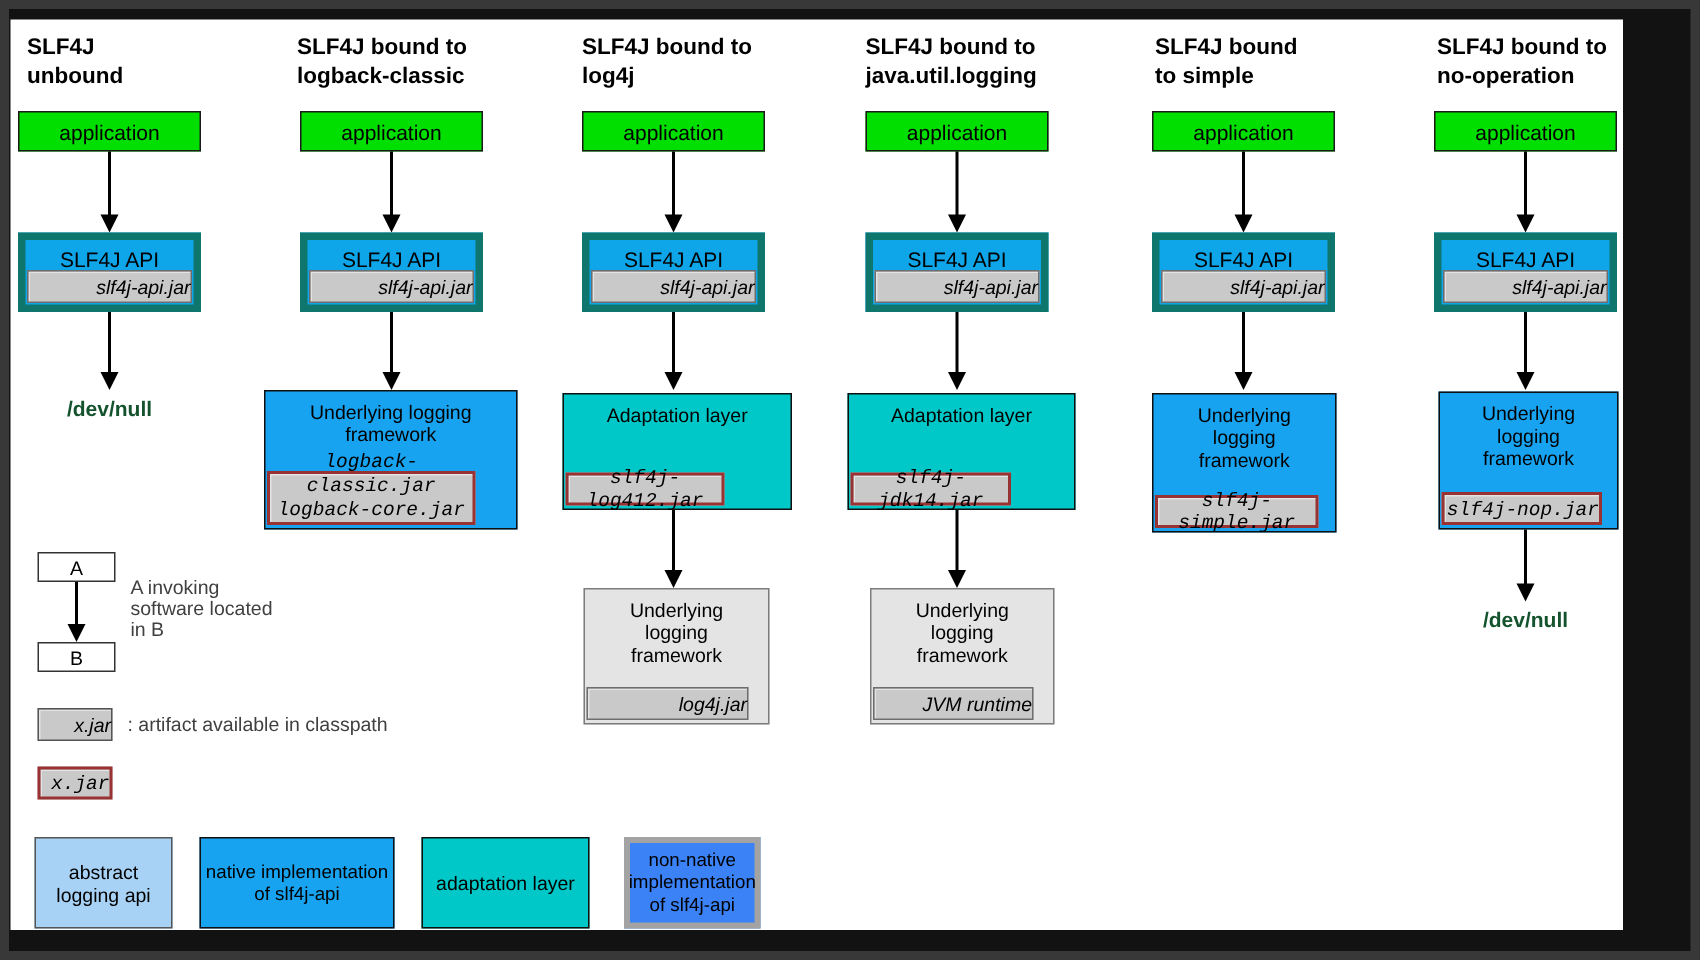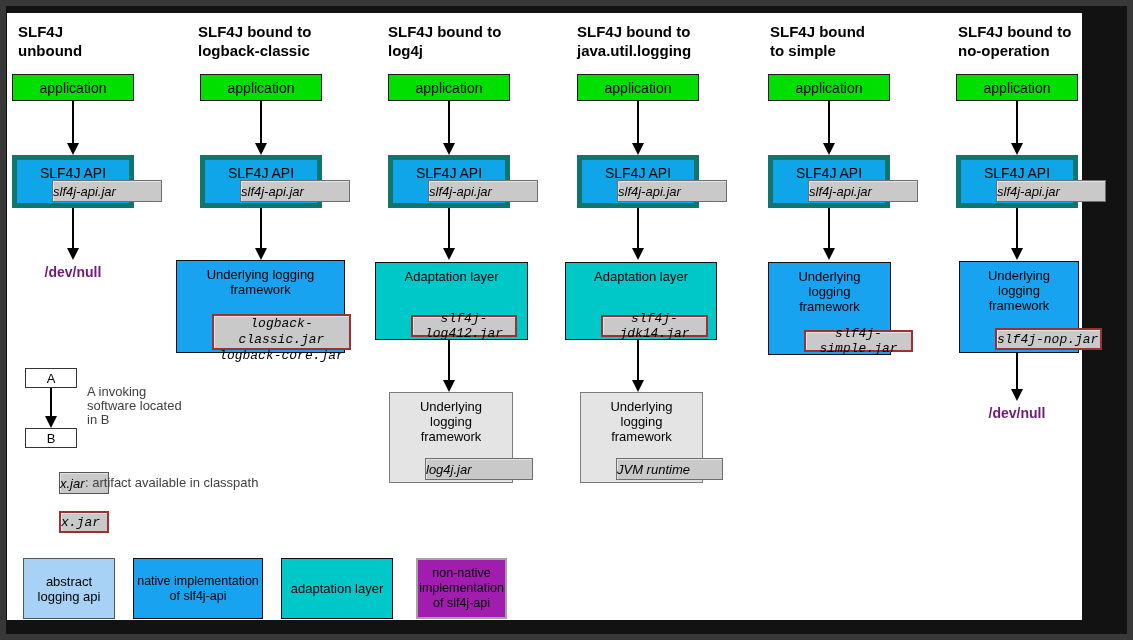--- a/index.html
+++ b/index.html
@@ -12,41 +12,41 @@
   .app{background:#00df00;border:1px solid #1a1a1a;display:flex;align-items:center;justify-content:center;font-size:14px;}
   .api{background:#0ea5e9;border:5px solid #0f766e;font-size:14px;padding-top:5px;}
   .fw{font-size:13px;line-height:15px;padding-top:6px;}
   .blue{background:#18a3f1;border:1px solid #101010;}
   .teal{background:#00c8c8;border:1px solid #101010;}
   .grayb{background:#e4e4e4;border:1px solid #7c7c7c;}
   .lbl-narrow{display:block;width:84px;margin:0 auto;}
   .lbl-mid{display:block;width:132px;margin:0 auto;}
 
   .jar{position:absolute;box-sizing:border-box;background:#c9c9c9;border:1.5px solid #6e6e6e;
-       font-style:italic;font-size:13px;display:flex;align-items:center;justify-content:flex-start;
-       color:#000;box-shadow:inset 1px 1px 0 rgba(255,255,255,.5);margin-left:34px;}
+       font-style:italic;font-size:13px;display:flex;align-items:center;justify-content:flex-end;
+       color:#000;box-shadow:inset 1px 1px 0 rgba(255,255,255,.5);}
   .jar.binding{border:2px solid #993333;font-family:Liberation Mono, monospace;}
   .jar.two{flex-direction:column;line-height:16px;}
 
   .arrow{position:absolute;width:14px;}
   .arrow::before{content:"";position:absolute;left:6px;top:0;bottom:11px;width:2px;background:#000;}
   .arrow::after{content:"";position:absolute;left:1px;bottom:0;width:0;height:0;
                 border-left:6px solid transparent;border-right:6px solid transparent;border-top:12px solid #000;}
 
-  .sink{position:absolute;font-weight:bold;font-size:14px;text-align:center;color:#701a75;}
+  .sink{position:absolute;font-weight:bold;font-size:14px;text-align:center;color:#14532d;}
   .ab{position:absolute;box-sizing:border-box;background:#fff;border:1px solid #333;
       display:flex;align-items:center;justify-content:center;font-size:13px;color:#000;}
   .ltext{position:absolute;font-size:13px;line-height:14px;color:#404040;}
 
   .key{position:absolute;box-sizing:border-box;display:flex;align-items:center;justify-content:center;
        text-align:center;font-size:13px;line-height:15px;color:#000;padding:0 3px;}
   .key.lightblue{background:#a7d2f5;border:1px solid #555;}
   .key.blueb{background:#18a3f1;border:1px solid #101010;font-size:12.5px;}
   .key.tealb{background:#00c8c8;border:1px solid #101010;}
-  .key.grayk{background:#a21caf;border:2px solid #a3a3a3;font-size:12.5px;}
+  .key.grayk{background:#3b82f6;border:4px solid #a3a3a3;font-size:12.5px;}
 </style>
 </head>
 <body>
 
 <div id="page">
   <div id="canvas">
 
     <div class="title" style="left:11px;top:9px">
       <div>SLF4J</div>
       <div>unbound</div>

